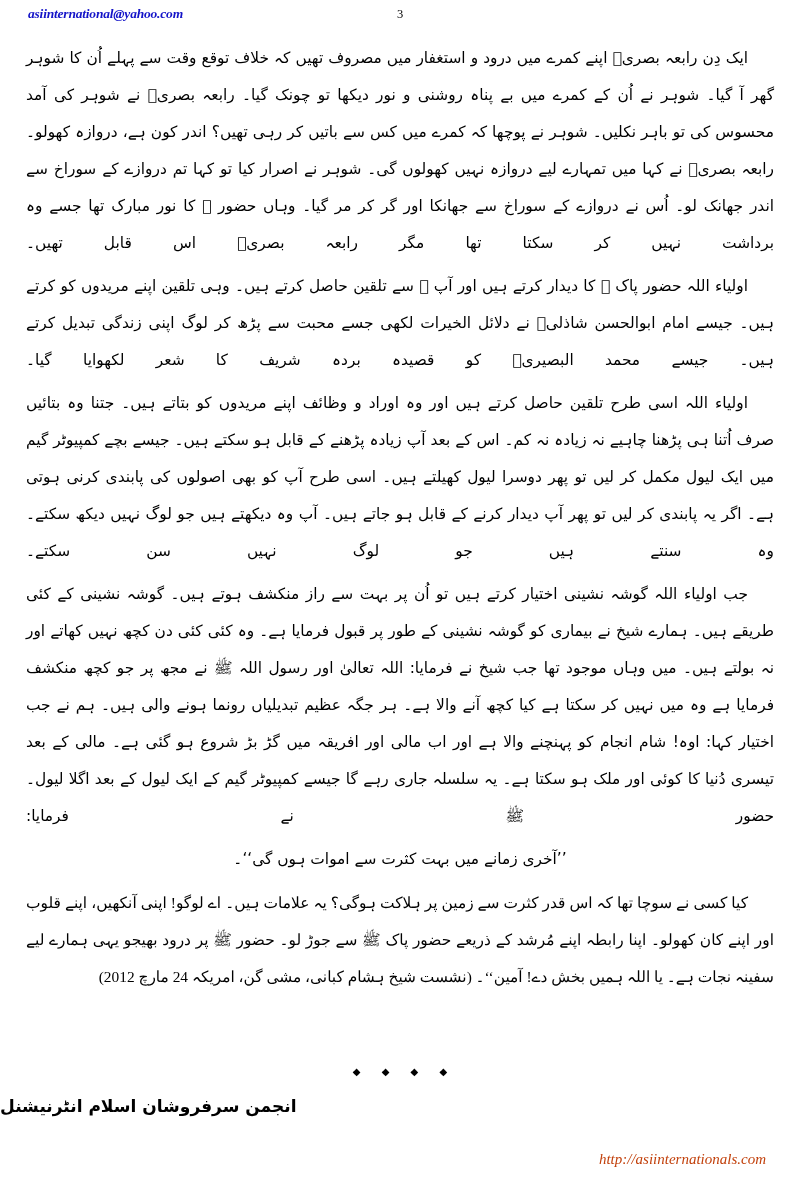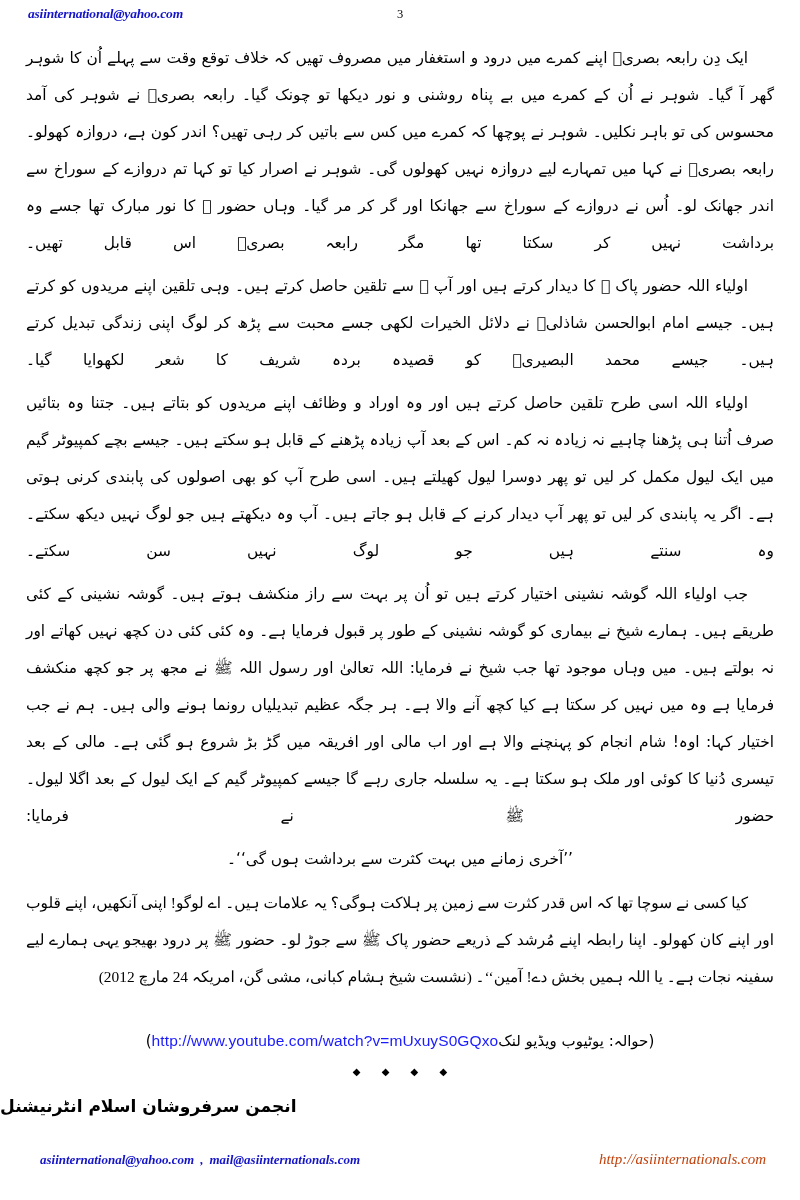--- a/index.html
+++ b/index.html
@@ -185,34 +185,28 @@
   <div class="body-area">
 
     <p class="para">ایک دِن رابعہ بصریؒ اپنے کمرے میں درود و استغفار میں مصروف تھیں کہ خلاف توقع وقت سے پہلے اُن کا شوہر گھر آ گیا۔ شوہر نے اُن کے کمرے میں بے پناہ روشنی و نور دیکھا تو چونک گیا۔ رابعہ بصریؒ نے شوہر کی آمد محسوس کی تو باہر نکلیں۔ شوہر نے پوچھا کہ کمرے میں کس سے باتیں کر رہی تھیں؟ اندر کون ہے، دروازہ کھولو۔ رابعہ بصریؒ نے کہا میں تمہارے لیے دروازہ نہیں کھولوں گی۔ شوہر نے اصرار کیا تو کہا تم دروازے کے سوراخ سے اندر جھانک لو۔ اُس نے دروازے کے سوراخ سے جھانکا اور گر کر مر گیا۔ وہاں حضور ﷺ کا نور مبارک تھا جسے وہ برداشت نہیں کر سکتا تھا مگر رابعہ بصریؒ اس قابل تھیں۔</p>
 
     <p class="para">اولیاء اللہ حضور پاک ﷺ کا دیدار کرتے ہیں اور آپ ﷺ سے تلقین حاصل کرتے ہیں۔ وہی تلقین اپنے مریدوں کو کرتے ہیں۔ جیسے امام ابوالحسن شاذلیؒ نے دلائل الخیرات لکھی جسے محبت سے پڑھ کر لوگ اپنی زندگی تبدیل کرتے ہیں۔ جیسے محمد البصیریؒ کو قصیدہ بردہ شریف کا شعر لکھوایا گیا۔</p>
 
     <p class="para">اولیاء اللہ اسی طرح تلقین حاصل کرتے ہیں اور وہ اوراد و وظائف اپنے مریدوں کو بتاتے ہیں۔ جتنا وہ بتائیں صرف اُتنا ہی پڑھنا چاہیے نہ زیادہ نہ کم۔ اس کے بعد آپ زیادہ پڑھنے کے قابل ہو سکتے ہیں۔ جیسے بچے کمپیوٹر گیم میں ایک لیول مکمل کر لیں تو پھر دوسرا لیول کھیلتے ہیں۔ اسی طرح آپ کو بھی اصولوں کی پابندی کرنی ہوتی ہے۔ اگر یہ پابندی کر لیں تو پھر آپ دیدار کرنے کے قابل ہو جاتے ہیں۔ آپ وہ دیکھتے ہیں جو لوگ نہیں دیکھ سکتے۔ وہ سنتے ہیں جو لوگ نہیں سن سکتے۔</p>
 
     <p class="para">جب اولیاء اللہ گوشہ نشینی اختیار کرتے ہیں تو اُن پر بہت سے راز منکشف ہوتے ہیں۔ گوشہ نشینی کے کئی طریقے ہیں۔ ہمارے شیخ نے بیماری کو گوشہ نشینی کے طور پر قبول فرمایا ہے۔ وہ کئی کئی دن کچھ نہیں کھاتے اور نہ بولتے ہیں۔ میں وہاں موجود تھا جب شیخ نے فرمایا: اللہ تعالیٰ اور رسول اللہ ﷺ نے مجھ پر جو کچھ منکشف فرمایا ہے وہ میں نہیں کر سکتا ہے کیا کچھ آنے والا ہے۔ ہر جگہ عظیم تبدیلیاں رونما ہونے والی ہیں۔ ہم نے جب اختیار کہا: اوہ! شام انجام کو پہنچنے والا ہے اور اب مالی اور افریقہ میں گڑ بڑ شروع ہو گئی ہے۔ مالی کے بعد تیسری دُنیا کا کوئی اور ملک ہو سکتا ہے۔ یہ سلسلہ جاری رہے گا جیسے کمپیوٹر گیم کے ایک لیول کے بعد اگلا لیول۔ حضور ﷺ نے فرمایا:</p>
 
-    <p class="para centered">’’آخری زمانے میں بہت کثرت سے برداشت ہوں گی‘‘۔</p>
+    <p class="para centered">’’آخری زمانے میں بہت کثرت سے اموات ہوں گی‘‘۔</p>
 
     <p class="para last-left">کیا کسی نے سوچا تھا کہ اس قدر کثرت سے زمین پر ہلاکت ہوگی؟ یہ علامات ہیں۔ اے لوگو! اپنی آنکھیں، اپنے قلوب اور اپنے کان کھولو۔ اپنا رابطہ اپنے مُرشد کے ذریعے حضور پاک ﷺ سے جوڑ لو۔ حضور ﷺ پر درود بھیجو یہی ہمارے لیے سفینہ نجات ہے۔ یا اللہ ہمیں بخش دے! آمین‘‘۔ (نشست شیخ ہشام کبانی، مشی گن، امریکہ 24 مارچ 2012)</p>
 
   </div>
 
-  <div class="ref-line">
-    <span>(حوالہ: یوٹیوب ویڈیو لنک</span><span class="ref-url">http://www.youtube.com/watch?v=mUxuyS0GQxo</span><span>)</span>
-  </div>
 
   <div class="separator">◆ ◆ ◆ ◆</div>
 
   <div class="org-name">انجمن سرفروشان اسلام انٹرنیشنل</div>
 
   <div class="page-footer">
-    <div class="footer-emails">
-      <span>asiinternational@yahoo.com</span><span class="sep">,</span><span>mail@asiinternationals.com</span>
-    </div>
     <div class="footer-site">http://asiinternationals.com</div>
   </div>
 
 </div>
 
 </body></html>

